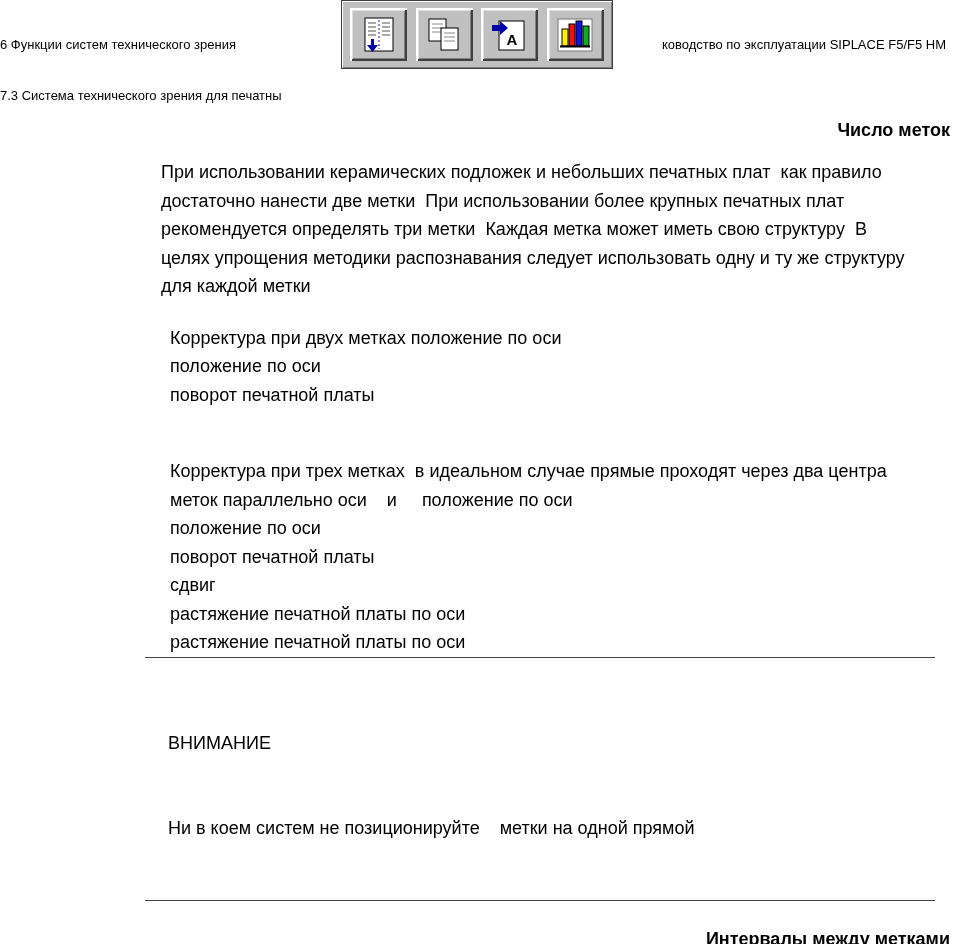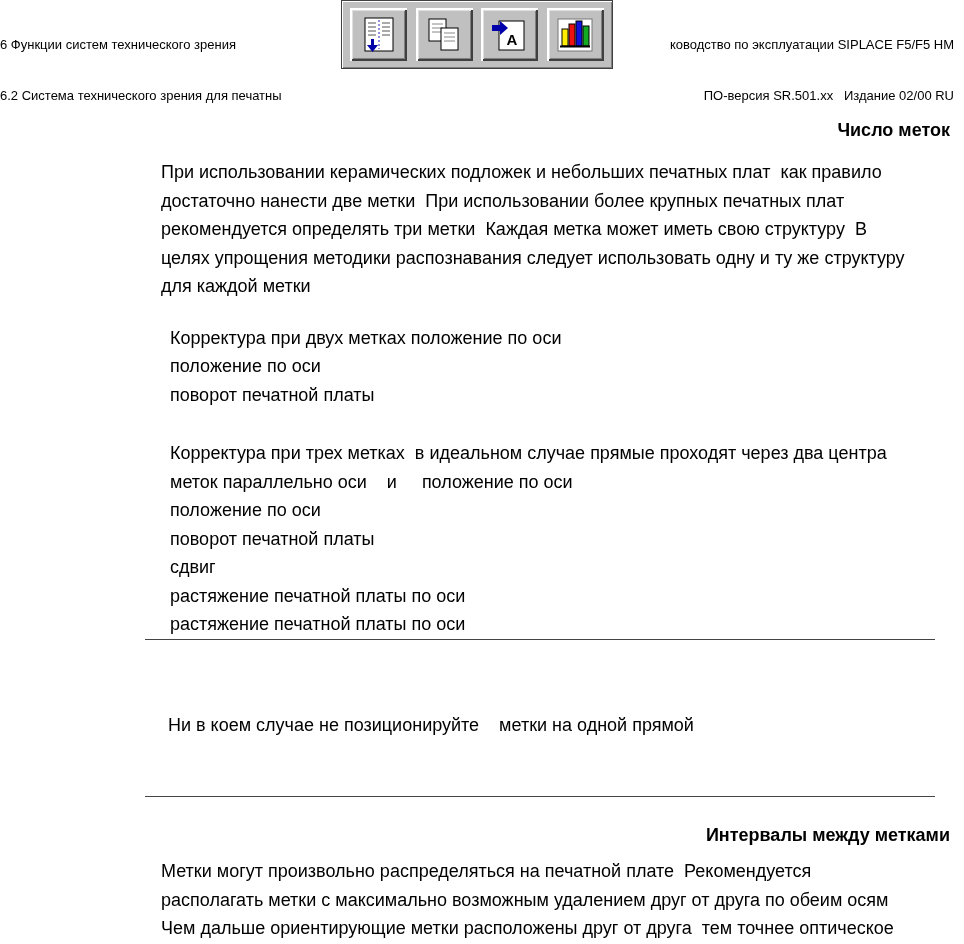--- a/index.html
+++ b/index.html
@@ -22,21 +22,21 @@
   .hdr-left {
     position: absolute;
     left: 0px;
     top: 2px;
     font-size: 13px;
     line-height: 17px;
     white-space: pre;
   }
   .hdr-right {
     position: absolute;
-    right: 10px;
+    right: 18px;
     top: 2px;
     font-size: 13px;
     line-height: 17px;
     text-align: right;
     white-space: pre;
   }
   .toolbar {
     position: absolute;
     left: 341px;
     top: 0px;
@@ -82,42 +82,42 @@
   .h2 { margin-top: 26px; }
   .para {
     margin: 16px;
     white-space: pre-wrap;
   }
   .p2 { margin-top: 10px; }
   .indent {
     margin: 23px 0 0 25px;
     white-space: pre-wrap;
   }
-  .indent.second { margin-top: 30px; }
+  .indent.second { margin-top: 48px; }
   hr.rule {
     border: 0;
     border-top: 1px solid #444;
     margin: 0;
     width: 790px;
   }
   .hr1 { margin-top: 42px; }
   .hr2 { margin-top: 18px; }
   .warning {
     margin: 14px 0 0 23px;
     white-space: pre-wrap;
   }
 </style>
 </head>
 <body>
 
 <div class="page">
 
   <div class="hdr-left">
     <div>6 Функции систем технического зрения</div>
-    <div>6.2 Система технического зрения для печатны</div>
+    <div>7.3 Система технического зрения для печатны</div>
   </div>
 
   <div class="toolbar">
     <button class="tb-btn">
       <svg width="40" height="40" viewBox="0 0 40 40">
         <rect x="6" y="3" width="28" height="33" fill="#ffffff" stroke="#000000"></rect>
         <line x1="20" y1="5" x2="20" y2="34" stroke="#2222bb" stroke-dasharray="2,2"></line>
         <g stroke="#555555" stroke-width="1">
           <line x1="9" y1="8" x2="17" y2="8"></line>
             <line x1="9" y1="12" x2="17" y2="12"></line>
@@ -162,21 +162,20 @@
         <rect x="14" y="9" width="6" height="22" fill="#ee1111" stroke="#000000"></rect>
         <rect x="21" y="6" width="6" height="25" fill="#1111dd" stroke="#000000"></rect>
         <rect x="28" y="11" width="6" height="20" fill="#11aa22" stroke="#000000"></rect>
         <line x1="5" y1="31.5" x2="35" y2="31.5" stroke="#000000" stroke-width="2"></line>
       </svg>
     </button>
   </div>
 
   <div class="hdr-right">
     <div>ководство по эксплуатации SIPLACE F5/F5 HM</div>
-    <div>ПО-версия SR.501.xx   Издание 02/00 RU</div>
   </div>
 
   <div class="main">
 
     <div class="h">Число меток</div>
 
     <div class="para">При использовании керамических подложек и небольших печатных плат  как правило
 достаточно нанести две метки  При использовании более крупных печатных плат
 рекомендуется определять три метки  Каждая метка может иметь свою структуру  В
 целях упрощения методики распознавания следует использовать одну и ту же структуру
@@ -190,21 +189,22 @@
 меток параллельно оси    и     положение по оси
 положение по оси
 поворот печатной платы
 сдвиг
 растяжение печатной платы по оси
 растяжение печатной платы по оси</div>
 
     <hr class="rule hr1">
 
     <div class="warning">
-      <div>Ни в коем случае не позиционируйте    метки на одной прямой</div>
+      <div>ВНИМАНИЕ</div>
+      <div>Ни в коем систем не позиционируйте    метки на одной прямой</div>
     </div>
 
     <hr class="rule hr2">
 
     <div class="h h2">Интервалы между метками</div>
 
     <div class="para p2">Метки могут произвольно распределяться на печатной плате  Рекомендуется
 располагать метки с максимально возможным удалением друг от друга по обеим осям
 Чем дальше ориентирующие метки расположены друг от друга  тем точнее оптическое
 определение положения и угла</div>

